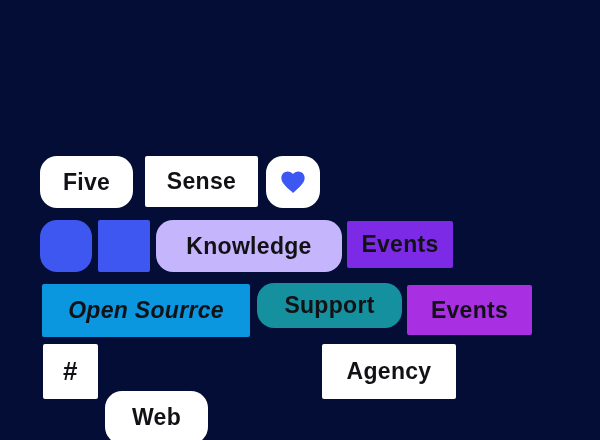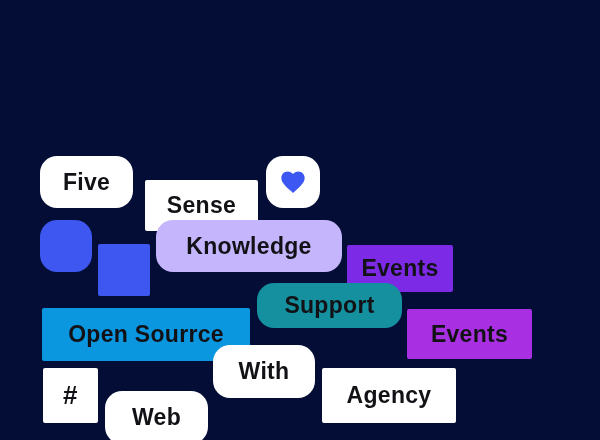--- a/index.html
+++ b/index.html
@@ -20,21 +20,21 @@
     justify-content: center;
     box-sizing: border-box;
     font-weight: 700;
     font-size: 23px;
     color: #121216;
     letter-spacing: 0.3px;
     white-space: nowrap;
     user-select: none;
   }
   .rounded { border-radius: 17px; }
-  .sharp   { border-radius: 2px; margin-top: 24px; }
+  .sharp   { border-radius: 2px; }
 
   
   .t-five      { left: 40px;  top: 156px; width: 93px;  height: 52px; }
   .t-sense     { left: 145px; top: 156px; width: 113px; height: 51px; }
   .t-heart     { left: 266px; top: 156px; width: 54px;  height: 52px; }
   
   .t-bsq1      { left: 40px;  top: 220px; width: 52px;  height: 52px; }
   .t-bsq2      { left: 98px;  top: 220px; width: 52px;  height: 52px; }
   .t-knowledge { left: 156px; top: 220px; width: 186px; height: 52px; }
   .t-events    { left: 347px; top: 221px; width: 106px; height: 47px; }
@@ -74,41 +74,38 @@
   <div class="tile sharp t-bsq2" style="background-color: rgb(61, 87, 240);"></div>
 
   <div class="tile rounded t-knowledge" style="background-color: #c4b5fd;">
     <span>Knowledge</span>
   </div>
 
   <div class="tile sharp t-events" style="background-color: rgb(124, 42, 230);">
     <span>Events</span>
   </div>
 
-  <div class="tile sharp t-opensource" style="background-color: rgb(11, 150, 224);">
+  <div class="tile sharp t-opensource" style="background-color: rgb(11, 150, 224); font-style: italic;">
     <span>Open Sourrce</span>
   </div>
 
   <div class="tile rounded t-support" style="background-color: rgb(20, 144, 159);">
     <span>Support</span>
   </div>
 
   <div class="tile sharp t-careers" style="background-color: rgb(168, 48, 226);">
     <span>Events</span>
   </div>
 
   <div class="tile sharp t-hash" style="background-color: rgb(255, 255, 255);">
     <span>#</span>
   </div>
 
   <div class="tile rounded t-web" style="background-color: rgb(255, 255, 255); margin-top: 46px;">
     <span>Web</span>
   </div>
 
-  <div class="tile rounded t-with" style="background-color: rgb(255, 255, 255);">
-    <span>With</span>
-  </div>
 
   <div class="tile sharp t-agency" style="background-color: rgb(255, 255, 255);">
     <span>Agency</span>
   </div>
 
 </div>
 
 </body></html>

